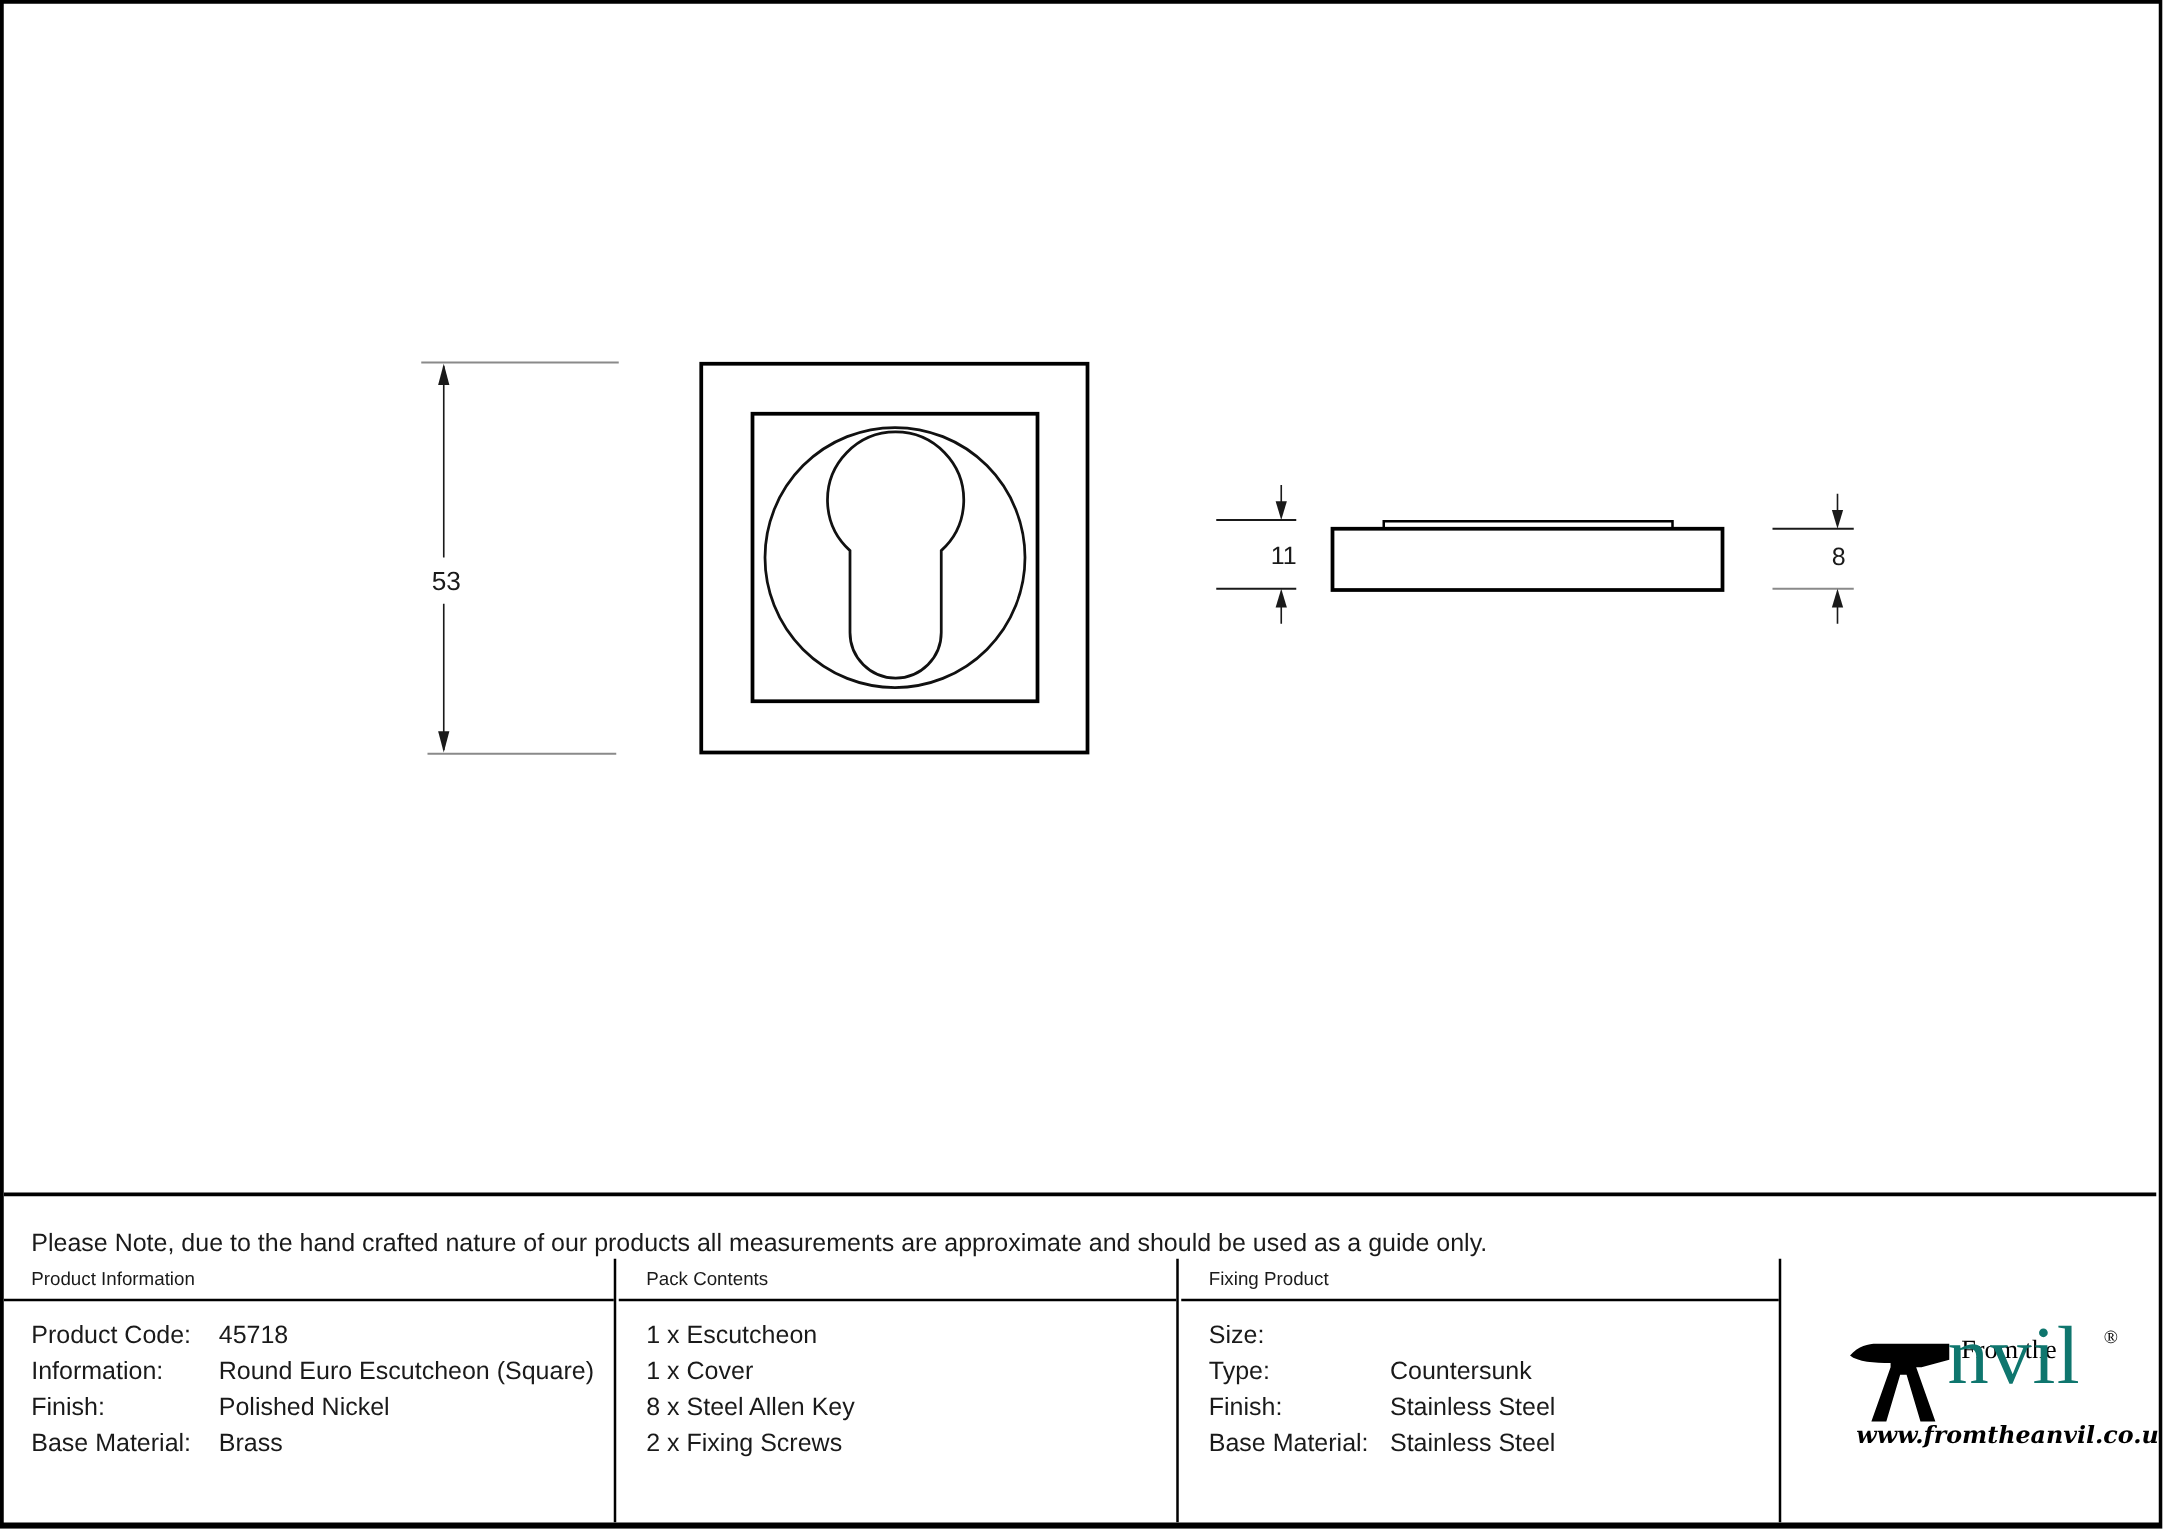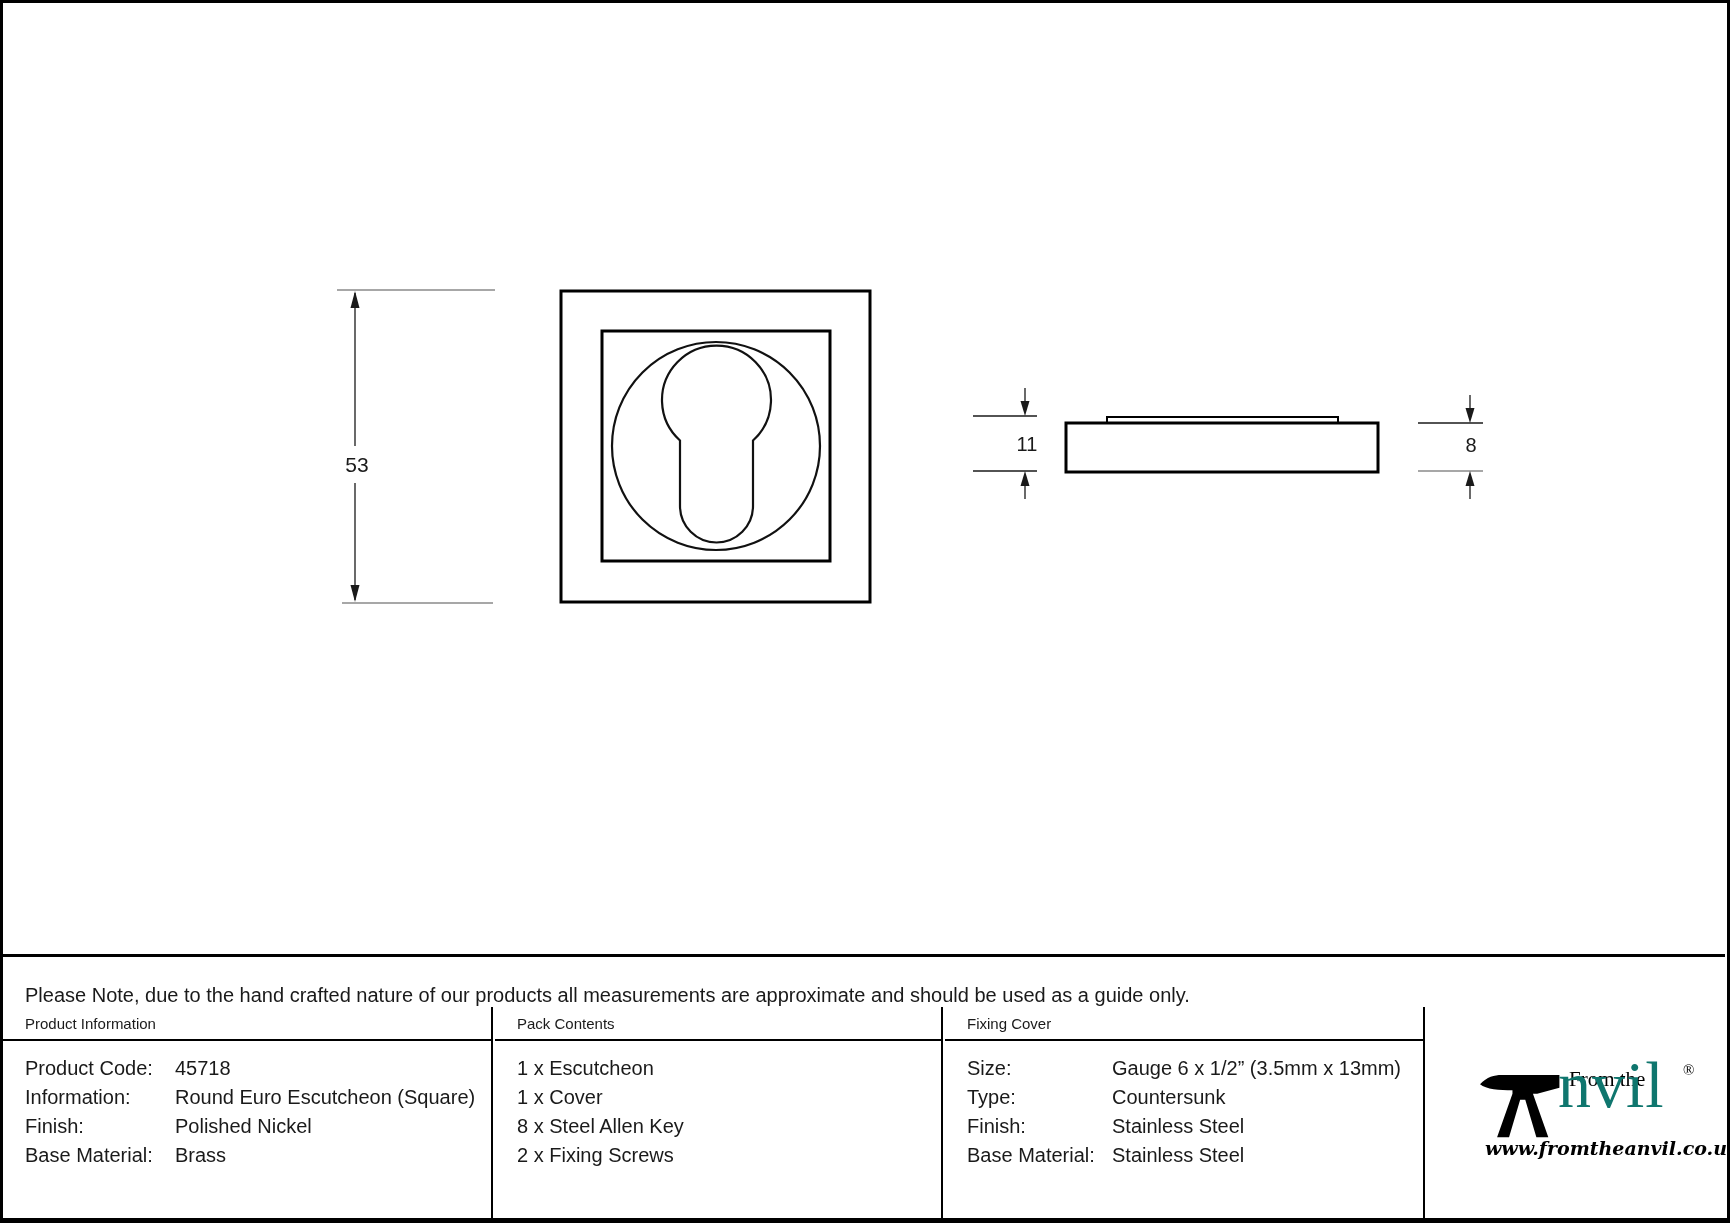--- a/index.html
+++ b/index.html
@@ -134,25 +134,24 @@
     <div class="cell-header">Pack Contents</div>
     <div class="cell-body">
       <div>1 x Escutcheon</div>
       <div>1 x Cover</div>
       <div>8 x Steel Allen Key</div>
       <div>2 x Fixing Screws</div>
     </div>
   </div>
 
   <div class="col col3">
-    <div class="cell-header">Fixing Cover</div>
+    <div class="cell-header">Fixing Product</div>
     <div class="cell-body">
       <div class="kv">
         <span class="k">Size:</span>
-        <span class="v">Gauge 6 x 1/2” (3.5mm x 13mm)</span>
       </div>
       <div class="kv">
         <span class="k">Type:</span>
         <span class="v">Countersunk</span>
       </div>
       <div class="kv">
         <span class="k">Finish:</span>
         <span class="v">Stainless Steel</span>
       </div>
       <div class="kv">

